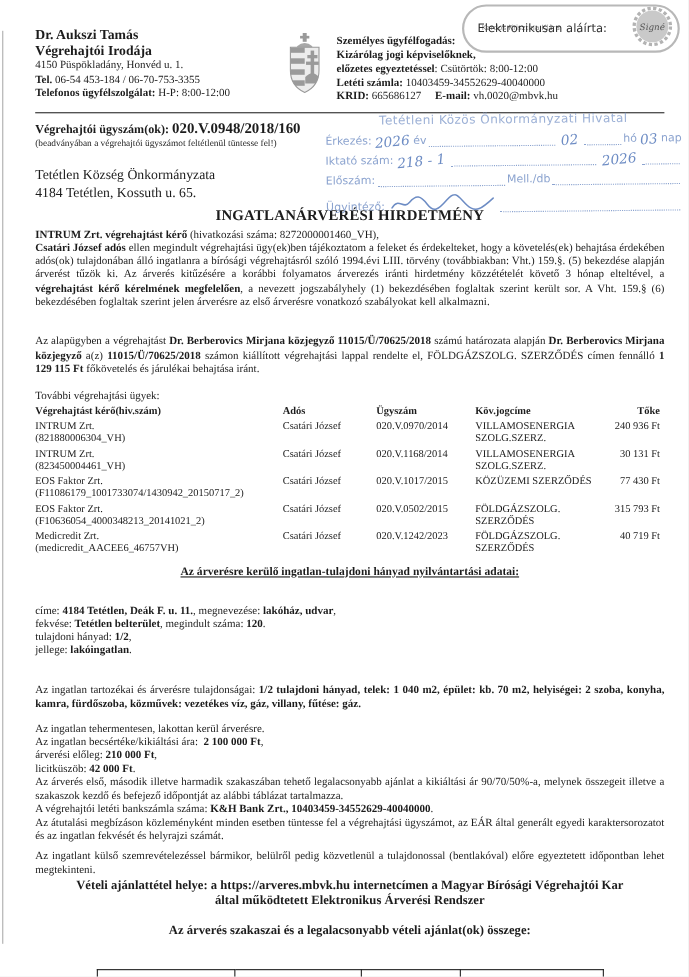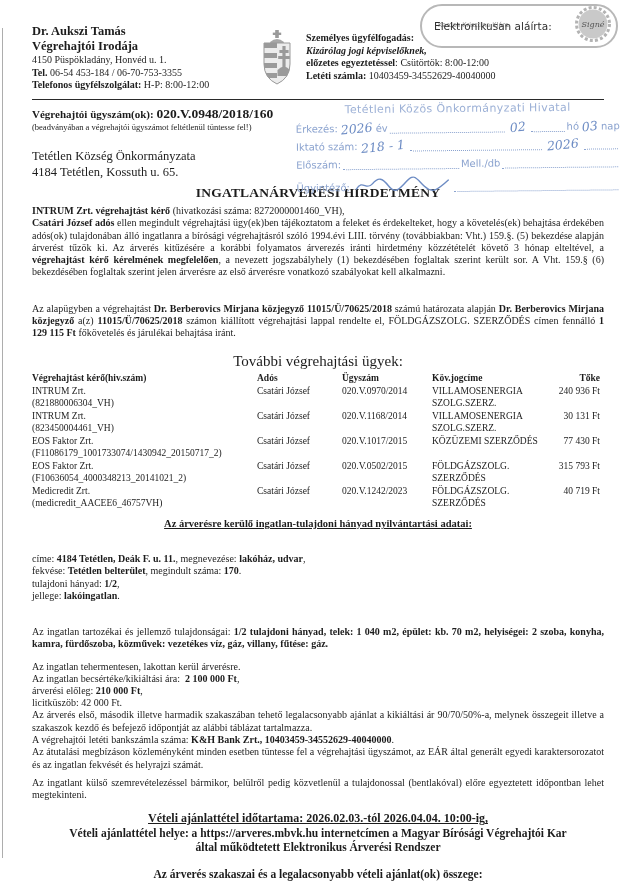--- a/index.html
+++ b/index.html
@@ -49,21 +49,21 @@
   .mt4{margin-top:4px;} .mt6{margin-top:6px;} .mt8{margin-top:24px;} .mt10{margin-top:10px;} .mt12{margin-top:12px;}
   .line{font-size:10px;line-height:12.2px;}
 
   
   .ctable{margin-top:3px;font-size:9.5px;line-height:11.5px;}
   .crow{display:flex;margin-bottom:2px;}
   .cc{padding-right:4px;box-sizing:border-box;}
   .c1{width:225px;} .c2{width:85px;} .c3{width:90px;} .c4{width:120px;}
   .c5{flex:1;text-align:right;white-space:nowrap;}
   .chead .cc{font-weight:bold;}
-  .cases-intro{margin-top:13px;font-size:15px;text-align:center;}
+  .cases-intro{margin-top:13px;font-size:10px;}
 
   .sec-head{margin-top:9px;text-align:center;font-size:10.5px;font-weight:bold;text-decoration:underline;}
 
   .center-bold{text-align:center;font-weight:bold;font-size:11.5px;line-height:14.5px;}
   .center-bold.u{text-decoration:underline;font-size:12px;}
 
   
   .btable{margin:28px auto 0 auto;border-collapse:collapse;table-layout:fixed;width:460px;
           font-size:10px;line-height:12px;}
   .btable td{border:1.6px solid #222;text-align:center;font-weight:bold;padding:2px 4px;height:30px;vertical-align:middle;}
@@ -152,23 +152,24 @@
             <rect x="4" y="43" width="13" height="5" fill="#9a9a9a"></rect>
             <rect x="22.4" y="16" width="3.2" height="23" fill="#9a9a9a"></rect>
             <rect x="19.4" y="20" width="9.2" height="3" fill="#9a9a9a"></rect>
             <rect x="18.2" y="26" width="11.6" height="3" fill="#9a9a9a"></rect>
             <path d="M17.5 40 q6.5 -7 12.5 0 l0 6 h-12.5 z" fill="#9a9a9a"></path>
           </g>
         </svg>
       </div>
       <div class="hdr-right">
         <div><span style="font-weight: bold;">Személyes ügyfélfogadás:</span></div>
-        <div><span style="font-weight: bold; font-style: italic;">Kizárólag jogi képviselőknek,</span></div>
+        <div><span style="font-weight: bold;">Kizárólag jogi képviselőknek,</span></div>
         <div><span style="font-weight: bold;">előzetes egyeztetéssel</span><span>: Csütörtök: 8:00-12:00</span></div>
         <div><span style="font-weight: bold;">Letéti számla:</span><span> 10403459-34552629-40040000</span></div>
+        <div><span style="font-weight: bold;">KRID:</span><span> 665686127&nbsp;&nbsp;&nbsp;&nbsp;&nbsp;</span><span style="font-weight: bold;">E-mail:</span><span> vh.0020@mbvk.hu</span></div>
       </div>
     </div>
 
     <hr class="hdr-rule">
 
     <div class="case-line"><span style="font-weight: bold;">Végrehajtói ügyszám(ok): </span><span style="font-weight: bold; font-size: 13.5px;">020.V.0948/2018/160</span></div>
     <div class="case-note">(beadványában a végrehajtói ügyszámot feltétlenül tüntesse fel!)</div>
 
     <div class="recipient">
       <div>Tetétlen Község Önkormányzata</div>
@@ -240,36 +241,35 @@
         <div class="cc c2">Csatári József</div>
         <div class="cc c3">020.V.1242/2023</div>
         <div class="cc c4">FÖLDGÁZSZOLG. SZERZŐDÉS</div>
         <div class="cc c5">40 719 Ft</div>
       </div>
     </div>
 
     <div class="sec-head">Az árverésre kerülő ingatlan-tulajdoni hányad nyilvántartási adatai:</div>
 
     <div class="line mt8"><span>címe: </span><span style="font-weight: bold;">4184 Tetétlen, Deák F. u. 11.</span><span>, megnevezése: </span><span style="font-weight: bold;">lakóház, udvar</span><span>,</span></div>
-    <div class="line"><span>fekvése: </span><span style="font-weight: bold;">Tetétlen belterület</span><span>, megindult száma: </span><span style="font-weight: bold;">170</span><span>.</span></div>
+    <div class="line"><span>fekvése: </span><span style="font-weight: bold;">Tetétlen belterület</span><span>, megindult száma: </span><span style="font-weight: bold;">120</span><span>.</span></div>
     <div class="line"><span>tulajdoni hányad: </span><span style="font-weight: bold;">1/2</span><span>,</span></div>
     <div class="line"><span>jellege: </span><span style="font-weight: bold;">lakóingatlan</span><span>.</span></div>
 
-    <div class="para mt8"><span>Az ingatlan tartozékai és jellemző tulajdonságai: </span><span style="font-weight: bold;">1/2 tulajdoni hányad, telek: 1 040 m2, épület: kb. 70 m2, helyiségei: 2 szoba, konyha, kamra, fürdőszoba, közművek: vezetékes víz, gáz, villany, fűtése: gáz.</span></div>
+    <div class="para mt8"><span>Az ingatlan tartozékai és árverésre tulajdonságai: </span><span style="font-weight: bold;">1/2 tulajdoni hányad, telek: 1 040 m2, épület: kb. 70 m2, helyiségei: 2 szoba, konyha, kamra, fürdőszoba, közművek: vezetékes víz, gáz, villany, fűtése: gáz.</span></div>
 
     <div class="line mt10"><span>Az ingatlan tehermentesen, lakottan kerül árverésre.</span></div>
     <div class="line"><span>Az ingatlan becsértéke/kikiáltási ára: </span><span style="font-weight: bold;">&nbsp;2 100 000 Ft</span><span>,</span></div>
     <div class="line"><span>árverési előleg: </span><span style="font-weight: bold;">210 000 Ft</span><span>,</span></div>
-    <div class="line"><span>licitküszöb: </span><span style="font-weight: normal;">42 000 Ft</span><span>.</span></div>
+    <div class="line"><span>licitküszöb: </span><span style="font-weight: bold;">42 000 Ft</span><span>.</span></div>
     <div class="para"><span>Az árverés első, második illetve harmadik szakaszában tehető legalacsonyabb ajánlat a kikiáltási ár 90/70/50%-a, melynek összegeit illetve a szakaszok kezdő és befejező időpontját az alábbi táblázat tartalmazza.</span></div>
     <div class="para"><span>A végrehajtói letéti bankszámla száma: </span><span style="font-weight: bold;">K&amp;H Bank Zrt., 10403459-34552629-40040000</span><span>.</span></div>
     <div class="para"><span>Az átutalási megbízáson közleményként minden esetben tüntesse fel a végrehajtási ügyszámot, az EÁR által generált egyedi karaktersorozatot és az ingatlan fekvését és helyrajzi számát.</span></div>
     <div class="para mt6"><span>Az ingatlant </span><span style="font-weight: normal; margin-top: 17px;">külső szemrevételezéssel bármikor, belülről pedig közvetlenül a tulajdonossal (bentlakóval) előre egyeztetett időpontban</span><span> lehet megtekinteni.</span></div>
 
-    <div class="center-bold u mt10">Vételi ajánlattétel időtartama: 2026.02.03.-tól 2026.04.04. 10:00-ig,</div>
     <div class="center-bold" style="padding:0 34px;">Vételi ajánlattétel helye: a https://arveres.mbvk.hu internetcímen a Magyar Bírósági Végrehajtói Kar által működtetett Elektronikus Árverési Rendszer</div>
 
     <div class="center-bold mt12">Az árverés szakaszai és a legalacsonyabb vételi ajánlat(ok) összege:</div>
 
     <table class="btable">
       <colgroup>
           <col style="width:125px">
           <col style="width:115px">
           <col style="width:90px">
           <col style="width:130px">

